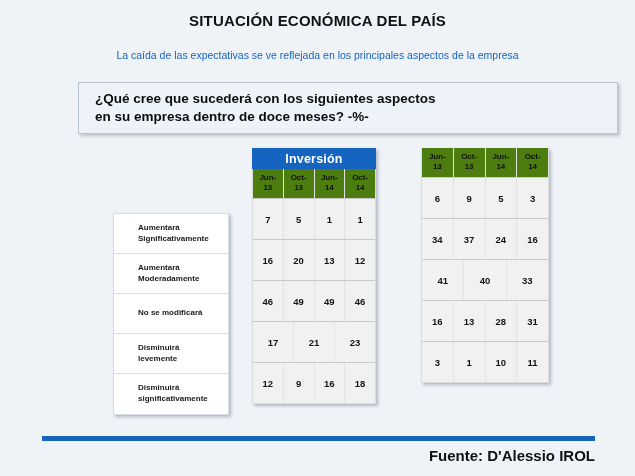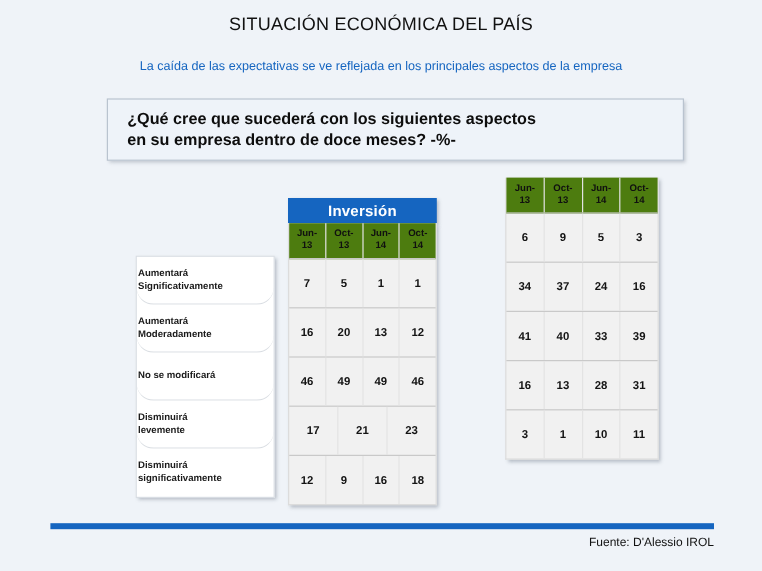--- a/index.html
+++ b/index.html
@@ -16,41 +16,41 @@
   }
 
   
   #slide-title {
     position: absolute;
     top: 12px;
     left: 0;
     width: 635px;
     text-align: center;
     font-size: 15px;
-    font-weight: normal;
+    font-weight: bold;
     color: #111111;
     letter-spacing: 0.2px;
   }
   #slide-subtitle {
     position: absolute;
     top: 49px;
     left: 0;
     width: 635px;
     text-align: center;
     font-size: 10.5px;
     font-weight: normal;
     color: #1565C0;
   }
 
   
   #question-box {
     position: absolute;
     top: 82px;
-    left: 89px;
-    width: 481px;
+    left: 78px;
+    width: 540px;
     height: 52px;
     box-sizing: border-box;
     background: #eef3f9;
     border: 1px solid #b9c3cf;
     box-shadow: 2px 2px 3px rgba(100,110,125,0.35);
     display: flex;
     align-items: center;
     padding: 0 12px 0 16px;
   }
   #question-text {
@@ -74,29 +74,28 @@
     width: 116px;
     background: #ffffff;
     border: 1px solid #d8dde3;
     box-sizing: border-box;
   }
   .row-label {
     height: 40px;
     box-sizing: border-box;
     display: flex;
     align-items: center;
-    padding-left: 1px;
+    padding-left: 24px;
     padding-right: 4px;
     border-bottom: 1px solid #d9dde2;
     font-size: 8px;
     font-weight: bold;
     color: #1a1a1a;
     line-height: 1.35;
     white-space: pre-line;
-    border-radius: 14px;
   }
   .row-label:last-child { border-bottom: none; }
 
   
   .data-table {
     position: absolute;
     box-sizing: border-box;
   }
   .table-header {
     height: 21px;
@@ -144,38 +143,38 @@
     display: flex;
     align-items: center;
     justify-content: center;
     font-size: 9.5px;
     font-weight: bold;
     color: #141414;
     border-right: 1px solid #e3e3e3;
   }
   .data-cell:last-child { border-right: none; }
 
-  #table-inversion { left: 240px; top: 148px; width: 124px; margin-top: 17px; }
+  #table-inversion { left: 252px; top: 148px; width: 124px; }
   #table-ventas    { left: 421px; top: 148px; width: 128px; }
 
   
   #footer-rule {
     position: absolute;
     left: 42px;
     top: 436px;
     width: 553px;
     height: 5px;
     background: #1565C0;
   }
   #footer-source {
     position: absolute;
     right: 40px;
     top: 447px;
-    font-size: 10px;
-    font-weight: normal;
+    font-size: 15px;
+    font-weight: bold;
     color: #111111;
     padding-left: 44px;
   }
 </style>
 </head>
 <body>
 
 <div id="slide-title">SITUACIÓN ECONÓMICA DEL PAÍS</div>
 <div id="slide-subtitle">La caída de las expectativas se ve reflejada en los principales aspectos de la empresa</div>
 
@@ -261,21 +260,20 @@
       <div class="data-row">
         <div class="data-cell">34</div>
         <div class="data-cell">37</div>
         <div class="data-cell">24</div>
         <div class="data-cell">16</div>
       </div>
       <div class="data-row">
         <div class="data-cell">41</div>
         <div class="data-cell">40</div>
         <div class="data-cell">33</div>
-        <div class="data-cell">39</div>
       </div>
       <div class="data-row">
         <div class="data-cell">16</div>
         <div class="data-cell">13</div>
         <div class="data-cell">28</div>
         <div class="data-cell">31</div>
       </div>
       <div class="data-row">
         <div class="data-cell">3</div>
         <div class="data-cell">1</div>

